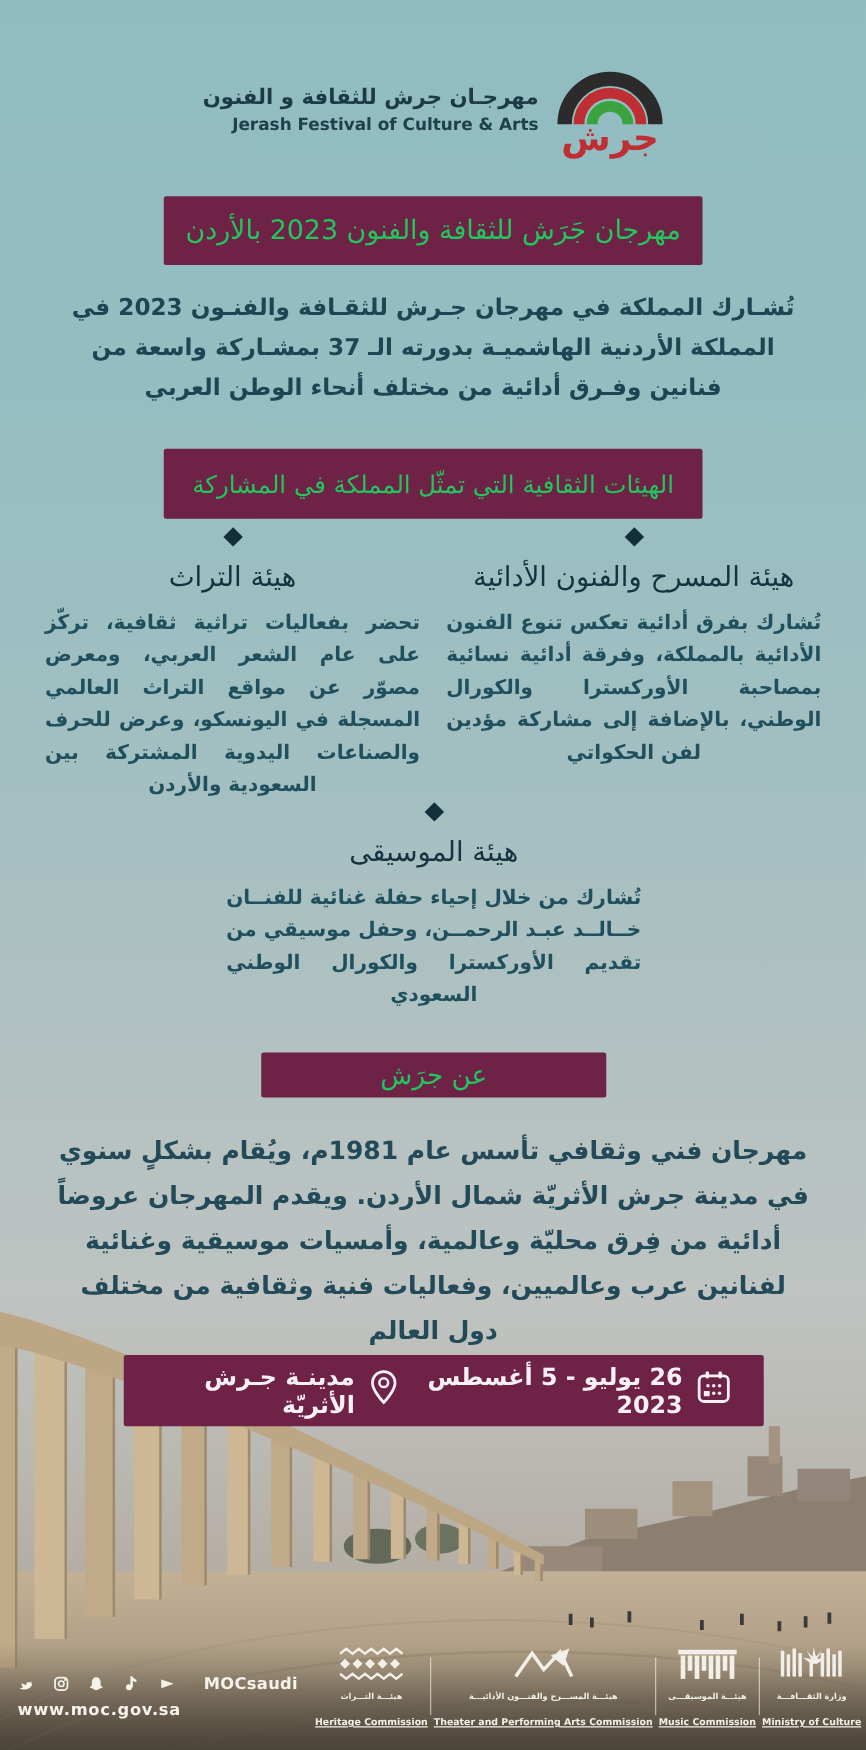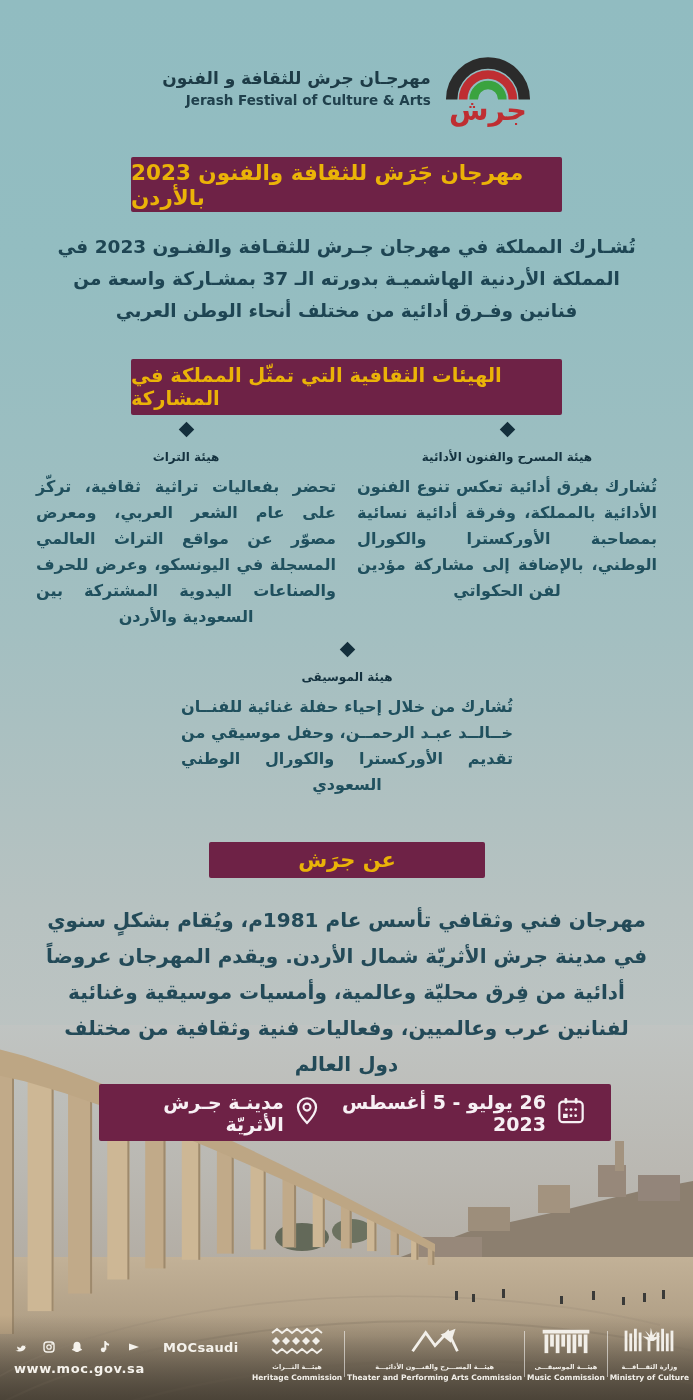--- a/index.html
+++ b/index.html
@@ -6,53 +6,53 @@
   *{box-sizing:border-box;font-family:"DejaVu Sans",sans-serif;}
   #poster{position:relative;width:693px;height:1400px;margin:0 auto;overflow:hidden;
     background:linear-gradient(180deg,#91bcc1 0%,#93bdc1 18%,#a3bfc1 45%,#b7c2c1 65%,#c0c4c2 80%,#bfc3c0 100%);}
   .abs{position:absolute;}
   
   .logo-block{top:40px;left:0;right:0;display:flex;justify-content:center;align-items:center;gap:14px;z-index:2;}
   .logo-text{text-align:right;color:#1d3b46;}
   .logo-ar{font-size:17px;font-weight:700;letter-spacing:.5px;}
   .logo-en{font-size:13.5px;font-weight:700;margin-top:4px;color:#20404c;}
   
-  .banner{background:#6e2246;color:#eab308;font-weight:700;display:flex;align-items:center;justify-content:center;
-    text-align:left;border-radius:2px;z-index:2;direction:rtl;}
+  .banner{background:#6e2246;color:#22c55e;font-weight:400;display:flex;align-items:center;justify-content:center;
+    text-align:right;border-radius:2px;z-index:2;direction:rtl;}
   .banner-main{top:157px;left:131px;width:431px;height:55px;font-size:21.5px;}
   .banner-entities{top:359px;left:131px;width:431px;height:56px;font-size:19.5px;}
   .banner-about{top:842px;left:209px;width:276px;height:36px;font-size:21px;}
   
   .para{direction:rtl;text-align:center;color:#1e4553;font-weight:700;z-index:2;}
   .intro{top:231px;left:53px;right:53px;font-size:18.5px;line-height:1.72;}
   .about{top:902px;left:44px;right:44px;font-size:20px;line-height:1.8;color:#234a58;}
   
   .entity{direction:rtl;text-align:center;z-index:2;}
   .entity-theater{top:424px;right:36px;width:300px;}
   .entity-heritage{top:424px;left:36px;width:300px;}
   .entity-music{top:644px;left:181px;width:332px;}
   .diamond{width:11px;height:11px;background:#132f3c;transform:rotate(45deg);margin:0 auto;}
-  .entity h3{margin:15px 0 10px;font-size:12px;color:#14323f;font-weight:700;}
+  .entity h3{margin:15px 0 10px;font-size:22px;color:#14323f;font-weight:400;}
   .entity p{margin:0;font-size:16px;line-height:1.62;color:#20505e;font-weight:700;
     text-align:justify;text-align-last:center;}
   
   .badge{top:1084px;left:99px;width:512px;height:57px;background:#6e2246;border-radius:2px;z-index:3;
     display:flex;direction:rtl;align-items:center;justify-content:space-between;padding:0 26px;color:#f7f0f4;}
   .badge .grp{display:flex;align-items:center;gap:11px;font-size:19px;font-weight:700;}
   
   .photo{left:0;bottom:0;width:693px;height:375px;z-index:1;}
   
   .footer-left{left:14px;bottom:24px;z-index:4;color:#f5f2ec;direction:ltr;}
   .social-row{display:flex;align-items:center;gap:16px;}
   .handle{font-size:13px;font-weight:700;margin-left:6px;letter-spacing:.3px;}
   .website{font-size:13px;font-weight:700;margin-top:4px;letter-spacing:.6px;}
   .logos-row{left:252px;right:4px;bottom:18px;z-index:4;display:flex;align-items:flex-end;justify-content:space-between;}
   .logo-item{display:flex;flex-direction:column;align-items:center;color:#f2efe9;}
   .logo-item .ar{font-size:6.5px;font-weight:700;margin-top:4px;white-space:nowrap;}
-  .logo-item .en{font-size:7.5px;font-weight:700;margin-top:2px;white-space:nowrap;}
+  .logo-item .en{font-size:7.5px;font-weight:700;margin-top:12px;white-space:nowrap;text-decoration:underline;}
   .div-line{width:1px;height:46px;background:rgba(255,255,255,.55);align-self:center;}
 </style>
 </head>
 <body>
 
 <div id="poster">
 
   <div class="abs logo-block">
     <div class="logo-text">
       <div class="logo-ar">مهرجـان جرش للثقافة و الفنون</div>

